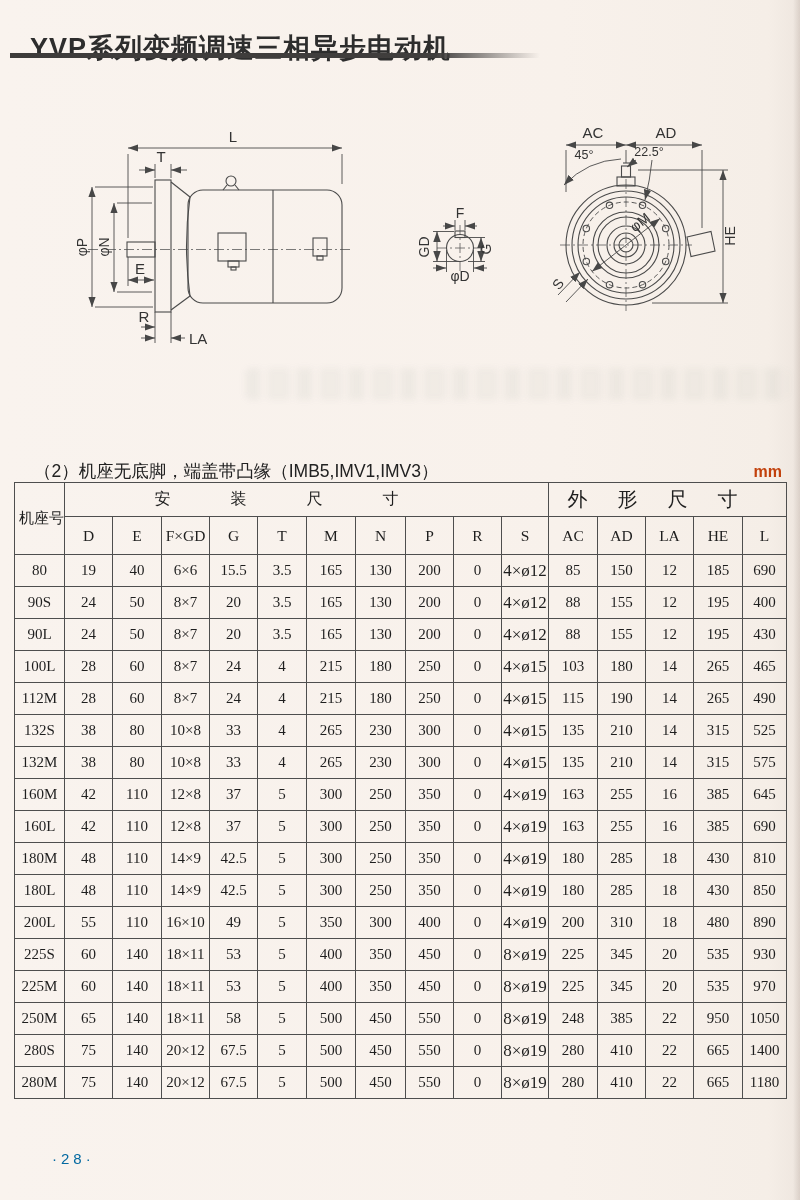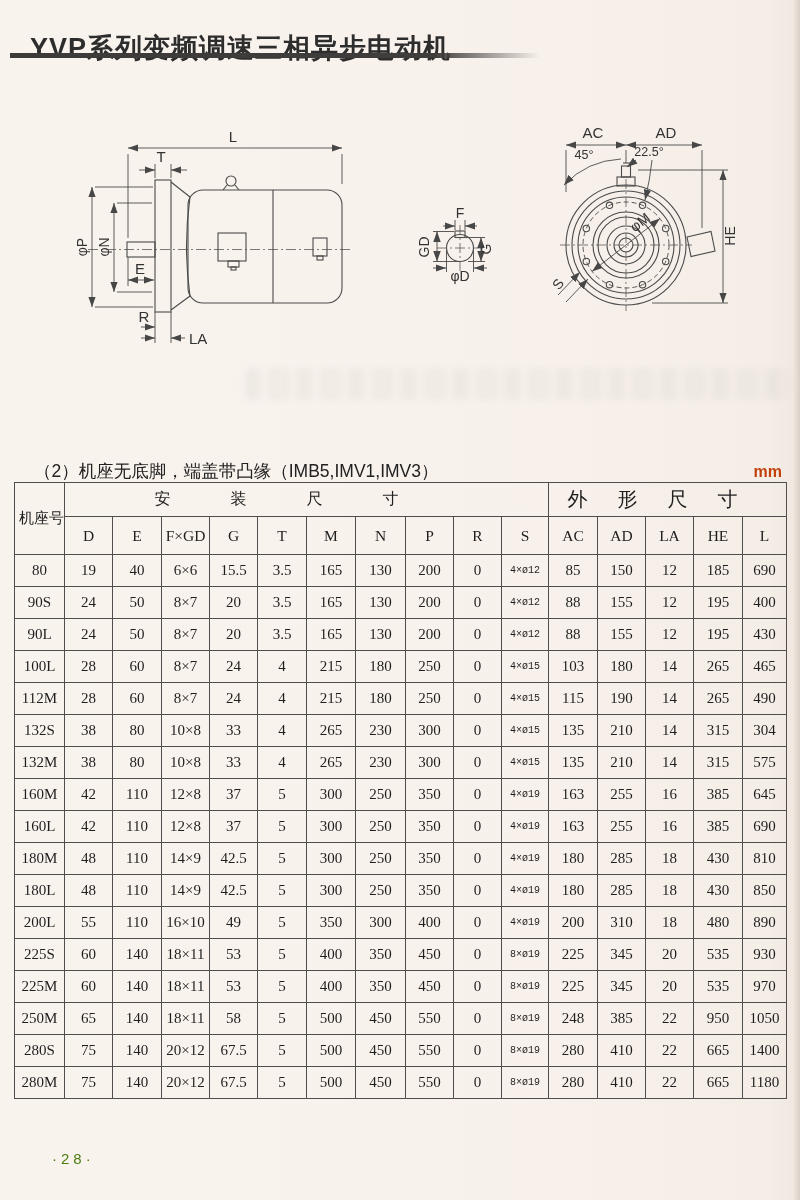--- a/index.html
+++ b/index.html
@@ -49,26 +49,26 @@
   .dim-table th,.dim-table td{
     border:1px solid #4e4e4e;font-weight:normal;padding:0;
     white-space:nowrap;overflow:hidden;vertical-align:middle;
   }
   .dim-table thead tr.group-row{height:34px;}
   .dim-table thead tr.letter-row{height:38px;font-size:15.5px;}
   .dim-table tbody tr{height:32px;margin-top:28px;}
   .corner-th{font-size:15px;text-align:right;}
   .gh1{letter-spacing:60px;padding-left:60px;font-size:16px;}
   .gh2{letter-spacing:30px;padding-left:30px;font-size:20px;}
-  .dim-table tbody td:nth-child(11){font-size:10px;font-family:Liberation Mono, monospace;}
+  .dim-table tbody td:nth-child(11){font-size:17px;}
   .dim-table tbody td:nth-child(12),
   .dim-table .letter-row th:nth-child(11),
   .dim-table .gh2{border-left:1.7px solid #3f3f3f;}
   .page-number{
-    position:absolute;left:52px;top:1150px;font-size:15px;color:#4d7c0f;letter-spacing:4px;
+    position:absolute;left:52px;top:1150px;font-size:15px;color:#0369a1;letter-spacing:4px;
   }
   .scan-edge-shadow{
     position:absolute;right:0;top:0;width:7px;height:1200px;
     background:linear-gradient(90deg,transparent,rgba(150,130,120,0.22));
   }
 </style>
 </head>
 <body>
 
 <h1 class="page-title">YVP系列变频调速三相异步电动机</h1>
@@ -368,21 +368,21 @@
         <td>4</td>
         <td>265</td>
         <td>230</td>
         <td>300</td>
         <td>0</td>
         <td>4×ø15</td>
         <td>135</td>
         <td>210</td>
         <td>14</td>
         <td>315</td>
-        <td>304</td>
+        <td>525</td>
       </tr>
       <tr>
         <td>132M</td>
         <td>38</td>
         <td>80</td>
         <td>10×8</td>
         <td>33</td>
         <td>4</td>
         <td>265</td>
         <td>230</td>

